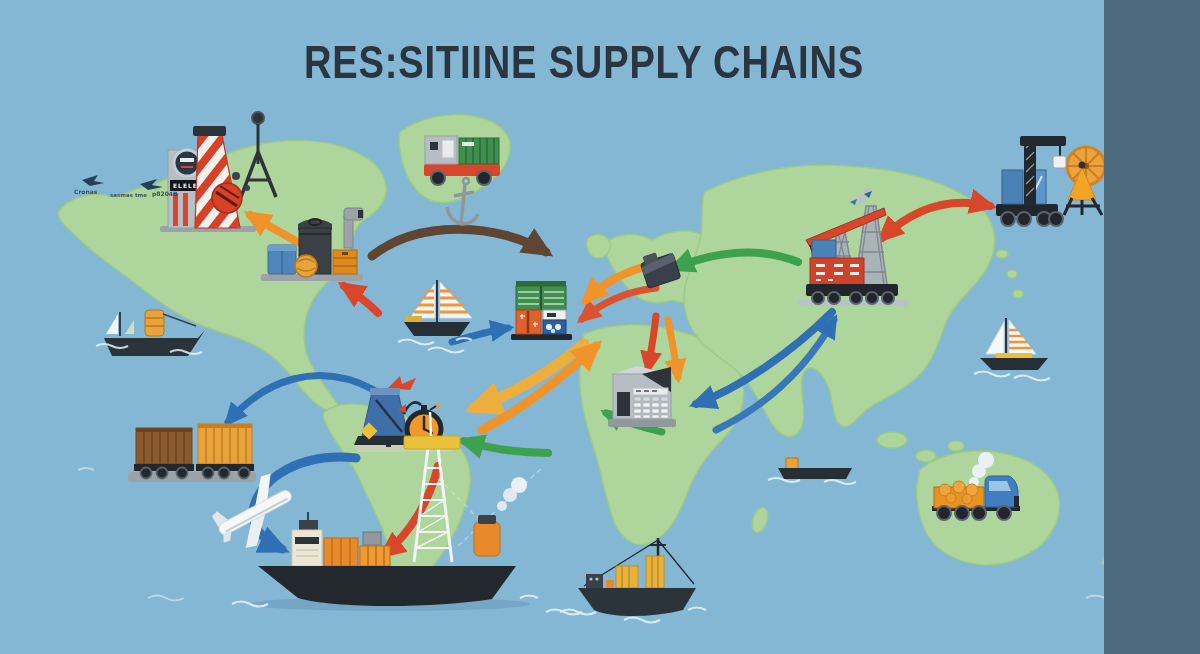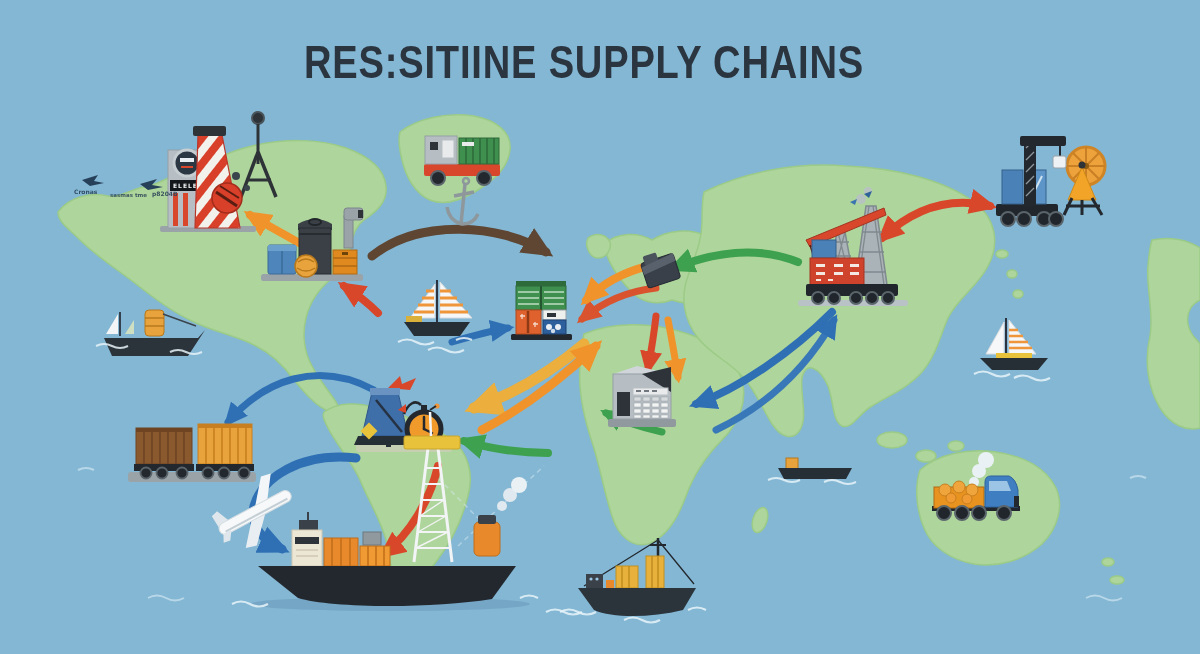--- a/index.html
+++ b/index.html
@@ -1,16 +1,16 @@
 <!DOCTYPE html>
 <html><head>
 <meta charset="utf-8">
 <style>
   html,body{margin:0;padding:0;background:#4d6a7c;}
-  #stage{position:relative;width:1200px;height:654px;overflow:hidden;
+  #stage{position:relative;width:1104px;height:654px;overflow:hidden;
          font-family:"Liberation Sans",sans-serif;}
   svg{display:block}
   .title-text{font-family:"Liberation Sans","DejaVu Sans",sans-serif;
               font-weight:800;letter-spacing:1px;}
   .tiny-label{font-family:"DejaVu Sans",sans-serif;font-weight:700;}
 </style>
 </head>
 <body>
 
 <div id="stage">

